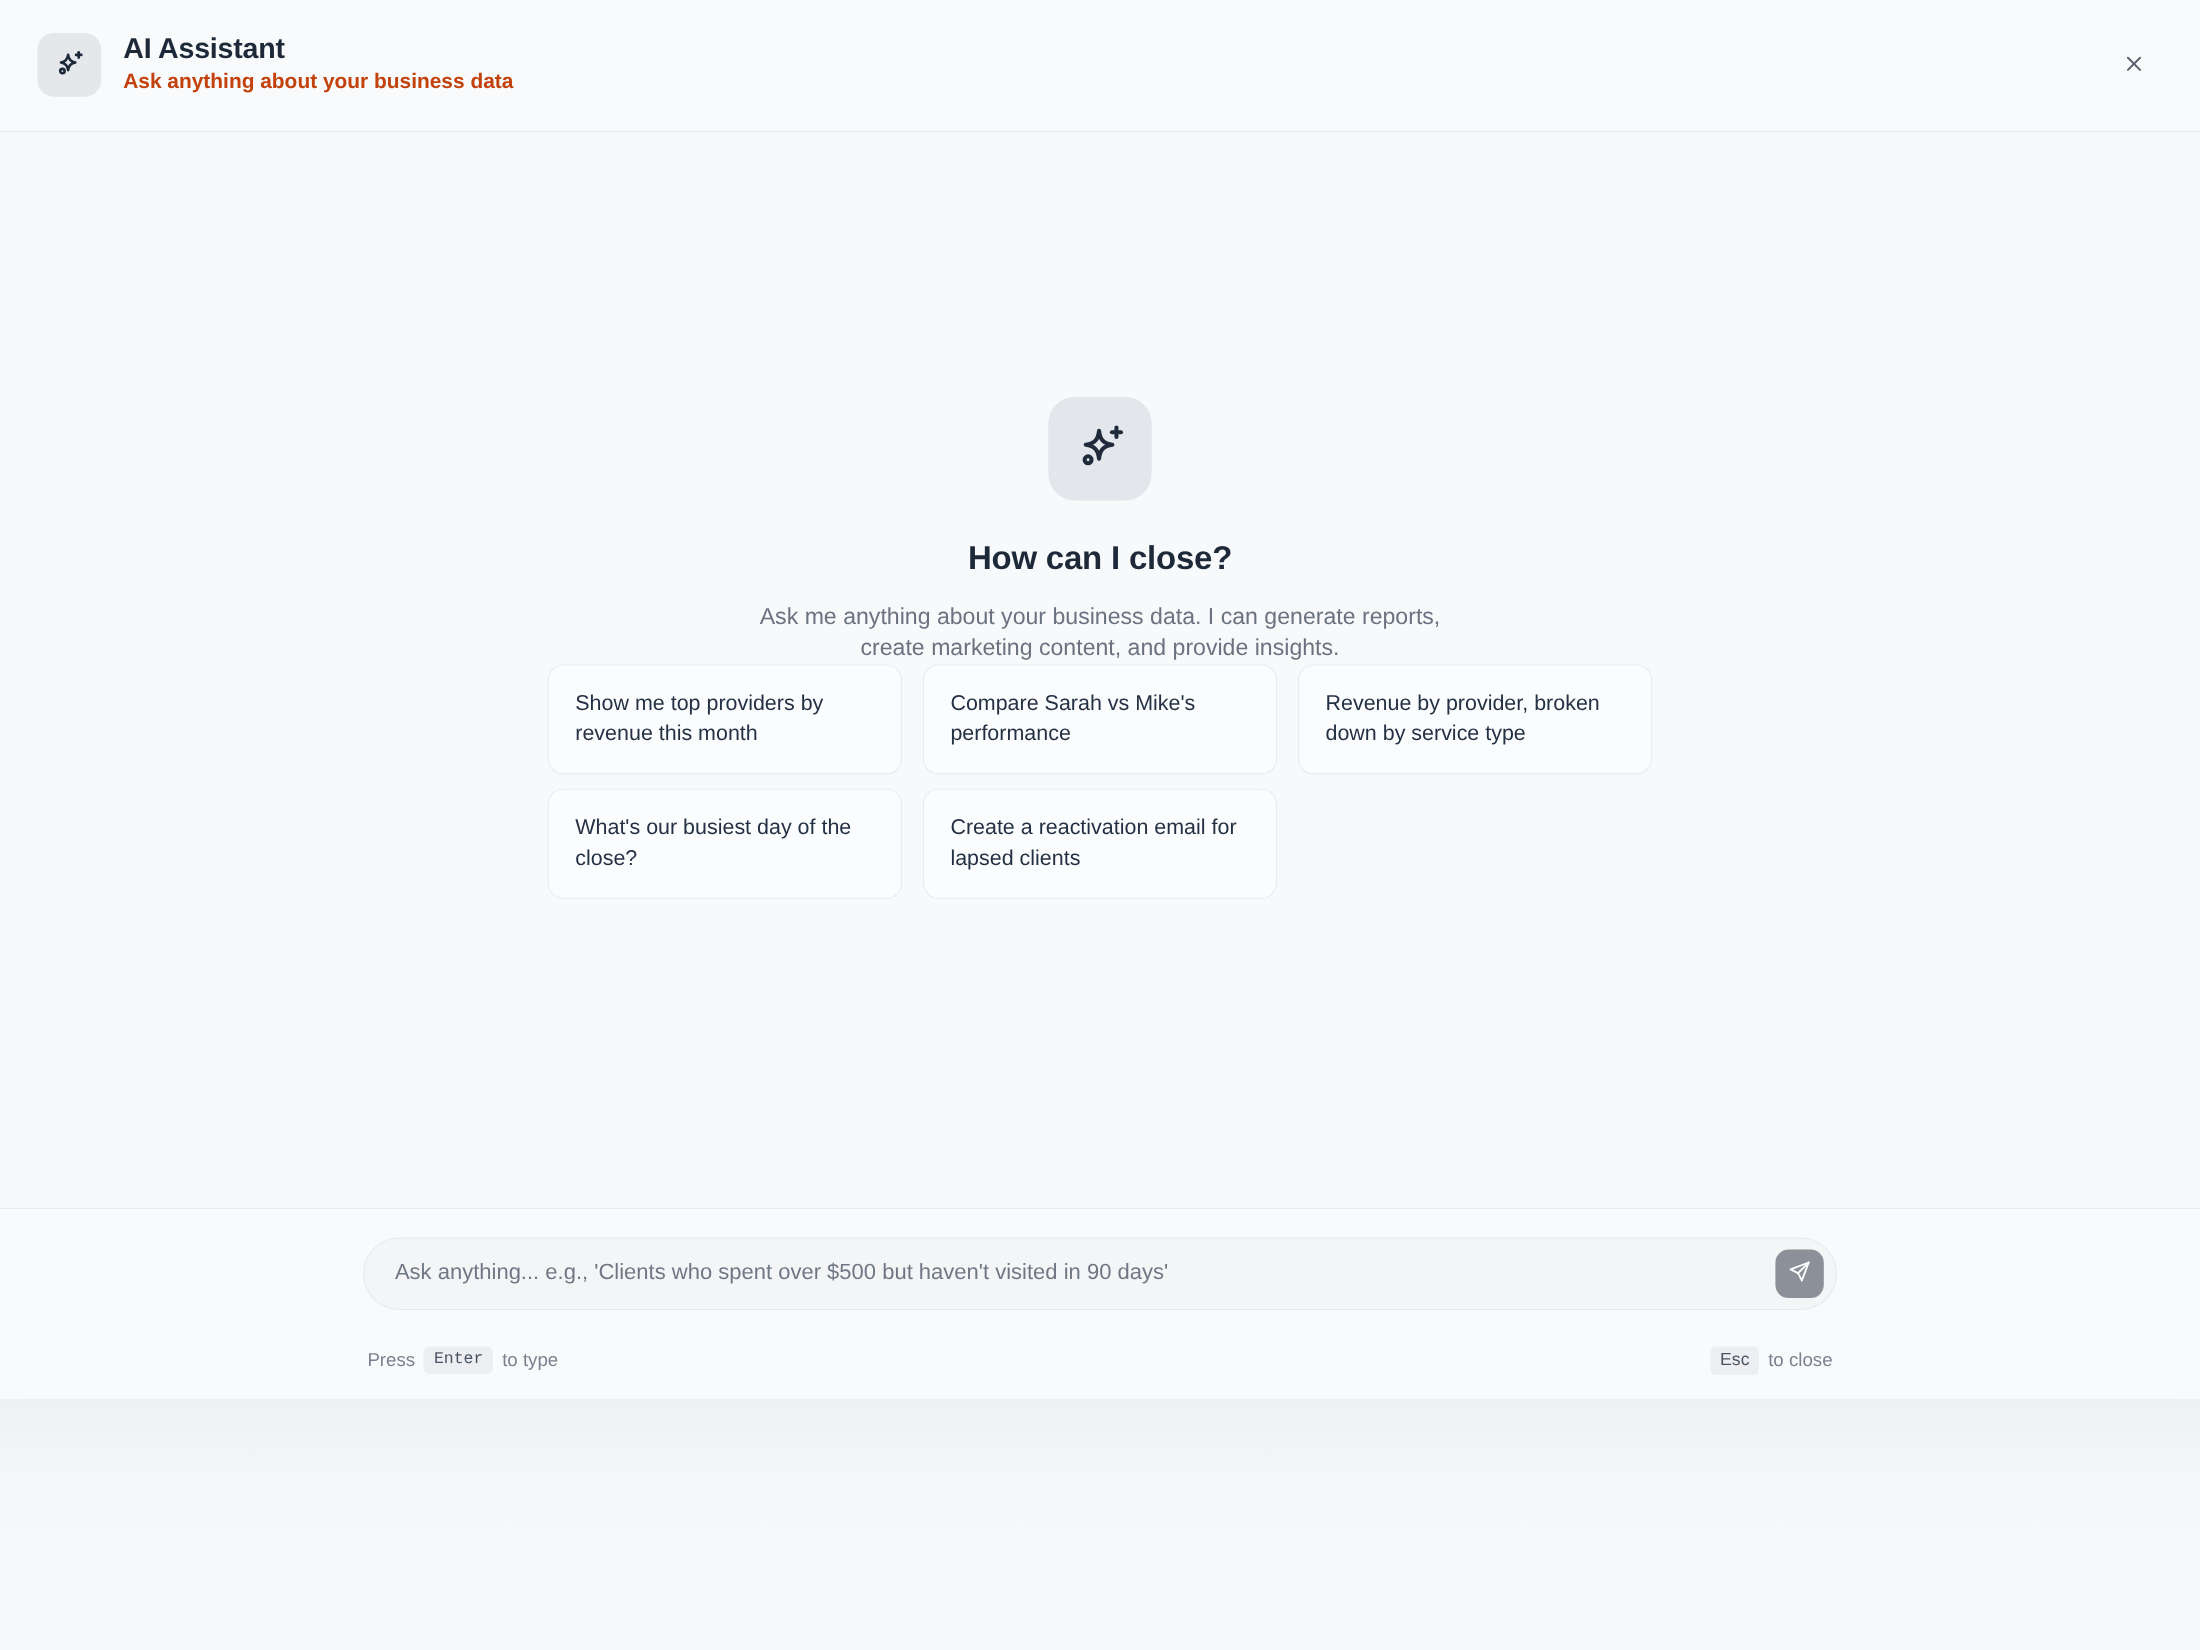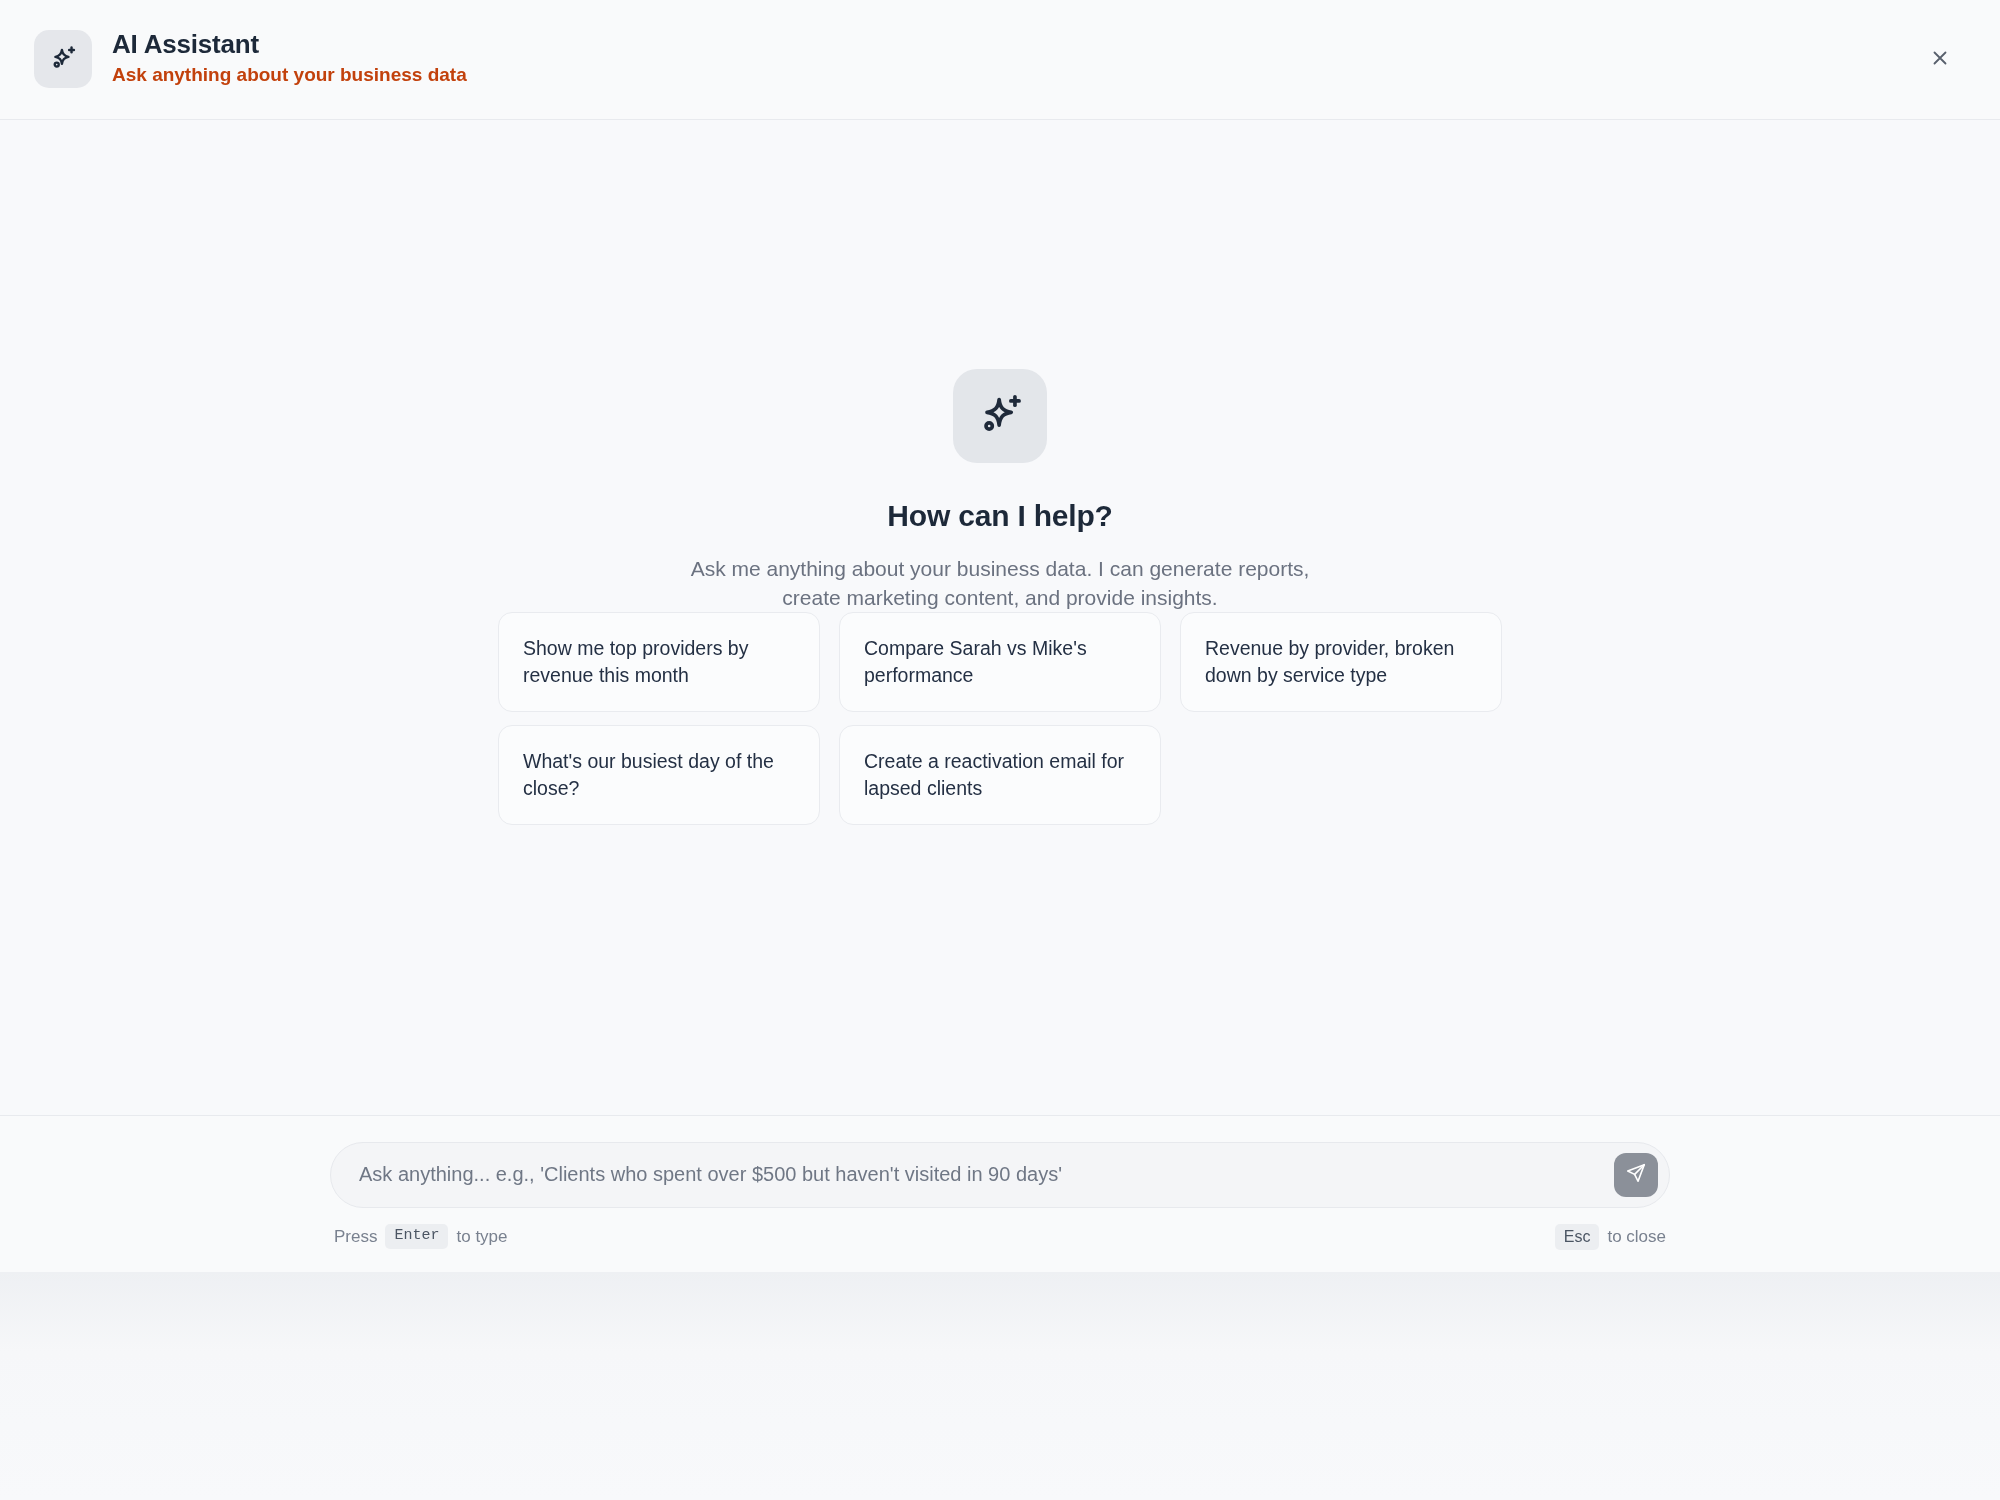--- a/index.html
+++ b/index.html
@@ -210,21 +210,21 @@
     border: none;
     background: #8b9099;
     display: flex;
     align-items: center;
     justify-content: center;
     cursor: pointer;
   }
 
   .input-hints {
     width: 1340px;
-    margin: 16px auto 0 auto;
+    margin: 33px auto 0 auto;
     display: flex;
     justify-content: space-between;
     align-items: center;
     font-size: 17px;
     color: #79818f;
     padding: 0 4px;
   }
 
   .hint-left, .hint-right {
     display: flex;
@@ -291,21 +291,21 @@
 
       <div class="hero-icon">
         <svg width="52" height="52" viewBox="0 0 24 24" fill="none" stroke="#1f2a3a" stroke-width="1.7" stroke-linecap="round" stroke-linejoin="round">
           <path d="M11.6 4.4 C12.0 8.2 13.5 9.8 17.2 10.3 C13.5 10.8 12.0 12.4 11.6 16.2 C11.2 12.4 9.7 10.8 6.0 10.3 C9.7 9.8 11.2 8.2 11.6 4.4 Z"></path>
           <path d="M18.9 3.1 L18.9 7.0"></path>
           <path d="M17.0 5.05 L20.8 5.05"></path>
           <circle cx="7.0" cy="16.6" r="1.45"></circle>
         </svg>
       </div>
 
-      <div class="hero-title">How can I help?</div>
+      <div class="hero-title">How can I close?</div>
       <div class="hero-desc">Ask me anything about your business data. I can generate reports, create marketing content, and provide insights.</div>
 
       <div class="suggestions">
         <button class="suggestion-card">Show me top providers by revenue this month</button>
         <button class="suggestion-card">Compare Sarah vs Mike's performance</button>
         <button class="suggestion-card">Revenue by provider, broken down by service type</button>
         <button class="suggestion-card">What's our busiest day of the close?</button>
         <button class="suggestion-card">Create a reactivation email for lapsed clients</button>
       </div>
 

